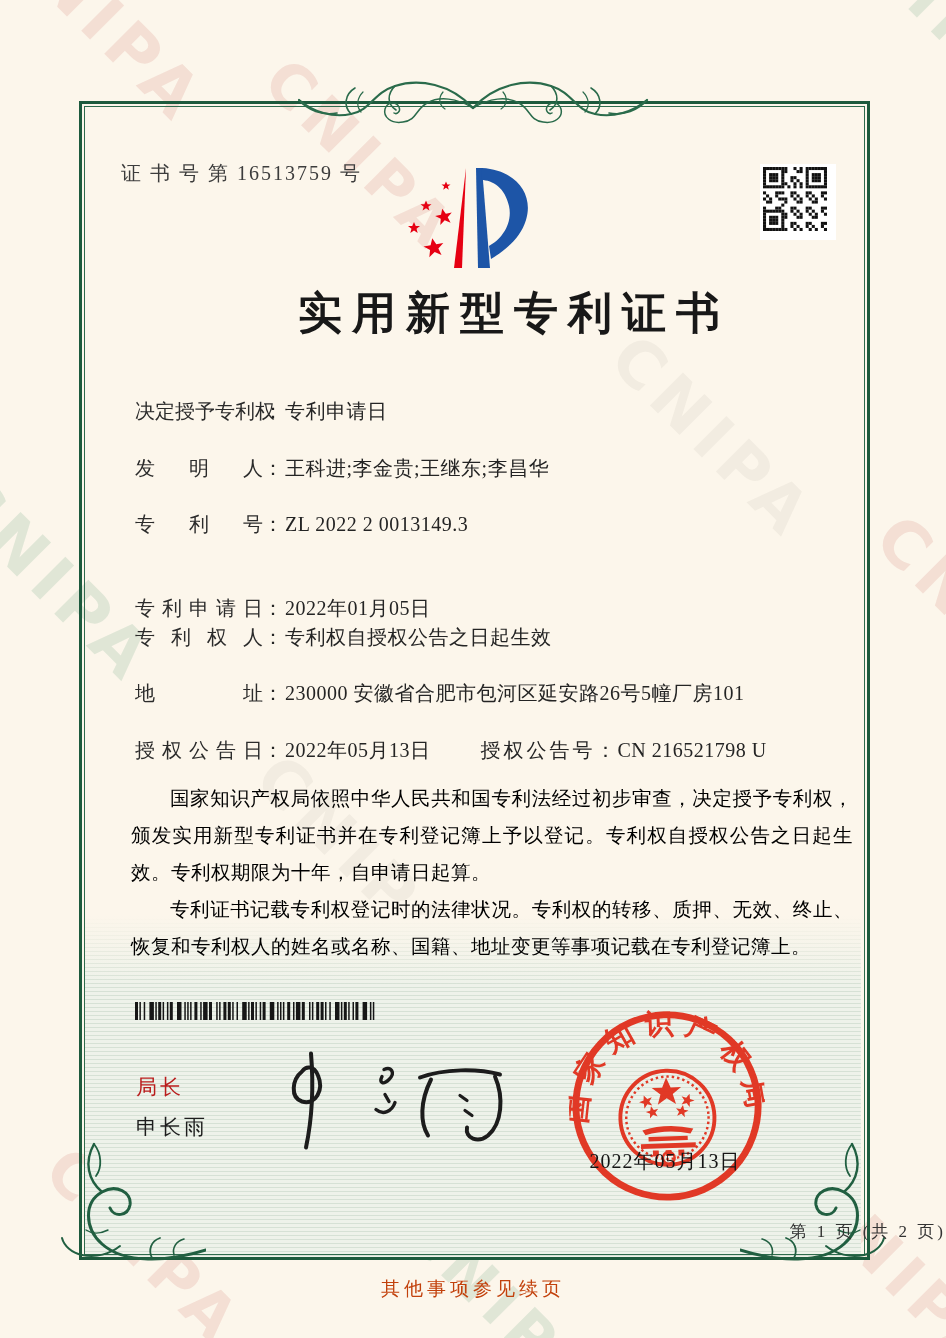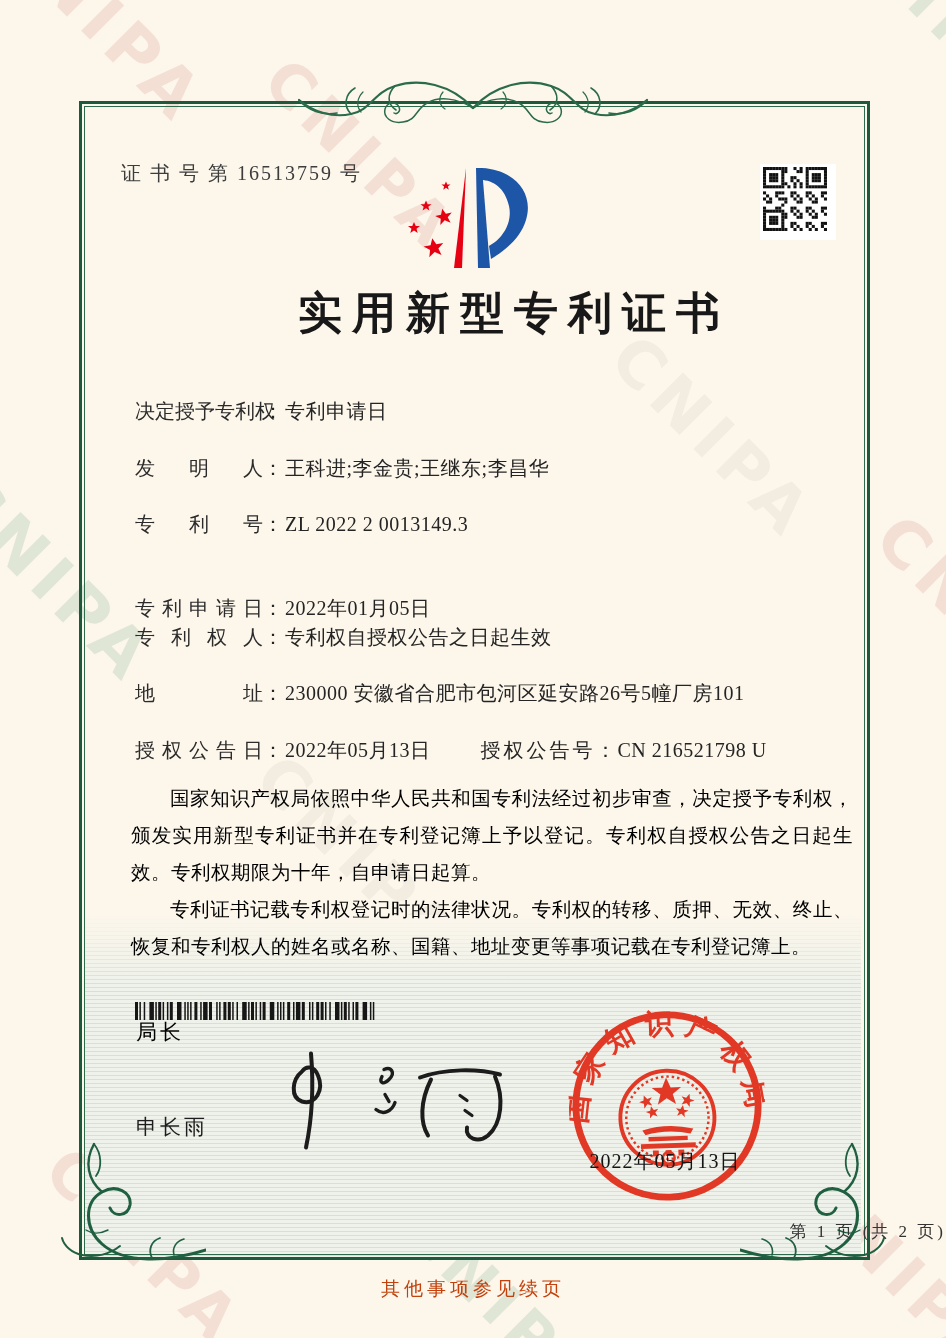--- a/index.html
+++ b/index.html
@@ -45,21 +45,21 @@
   .pair2{margin-left:50px;}
   .pair2 .flabel2{letter-spacing:3px;margin-top:26px;}
 
   .body-text{position:absolute;left:131px;top:780px;width:722px;font-size:19.5px;line-height:37px;
              color:#000000;text-align:justify;z-index:5;}
   .body-text p{margin:0;text-indent:2em;letter-spacing:.5px;}
 
   .barcode{position:absolute;left:135px;top:1002px;width:240px;height:18px;z-index:5;}
   .barcode svg{display:block;width:100%;height:100%;fill:#161616;}
 
-  .signoff-title{position:absolute;left:136px;top:1018px;font-size:21px;color:#000000;letter-spacing:3px;z-index:5;}
+  .signoff-title{position:absolute;left:136px;top:1073px;font-size:21px;color:#b91c1c;letter-spacing:3px;z-index:5;}
   .signoff-name{position:absolute;left:136px;top:1113px;font-size:21px;color:#1d1d1d;letter-spacing:3px;z-index:5;}
   .signature{position:absolute;left:268px;top:1045px;width:250px;height:110px;z-index:5;}
 
   .seal{position:absolute;left:569px;top:1008px;width:196px;height:196px;z-index:6;opacity:.95;transform:rotate(-2deg);}
   .seal-date{position:absolute;left:560px;top:1148px;width:210px;text-align:center;font-size:20px;color:#141414;
              letter-spacing:1px;z-index:7;}
 
   .page-no{position:absolute;left:0;top:1220px;width:946px;text-align:right;font-size:17px;color:#333;
            letter-spacing:3px;z-index:5;}
   .footer-note{position:absolute;left:0;top:1276px;width:946px;text-align:center;font-size:19px;color:#c2410c;

